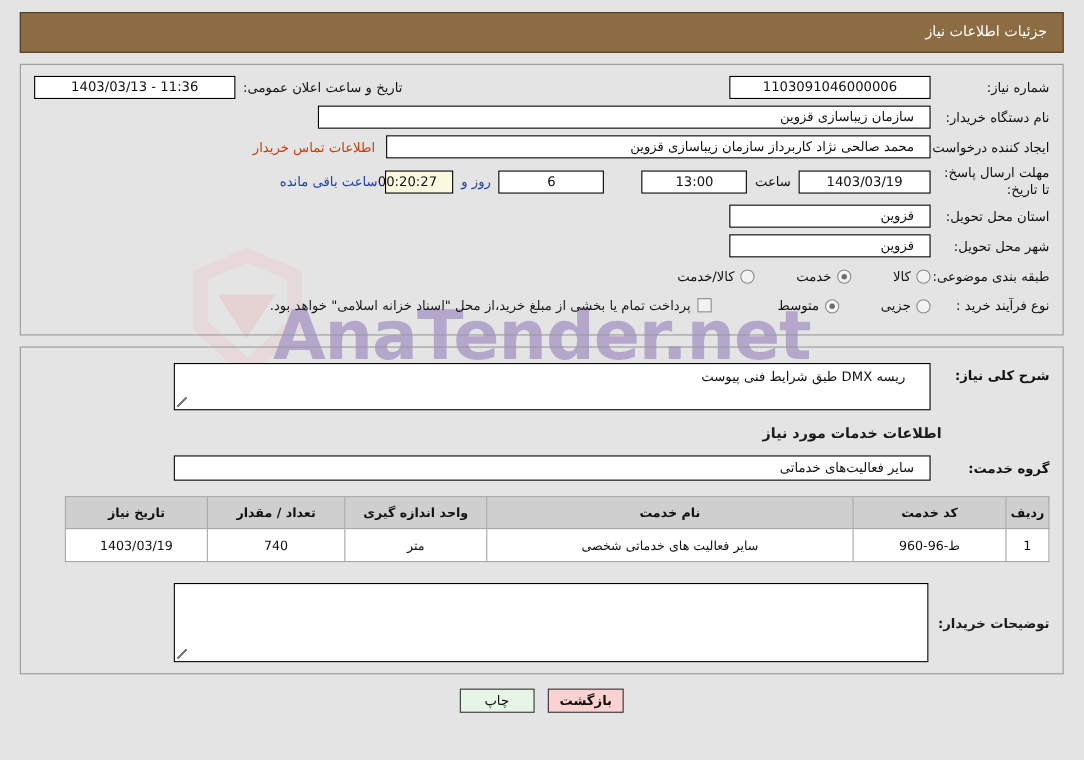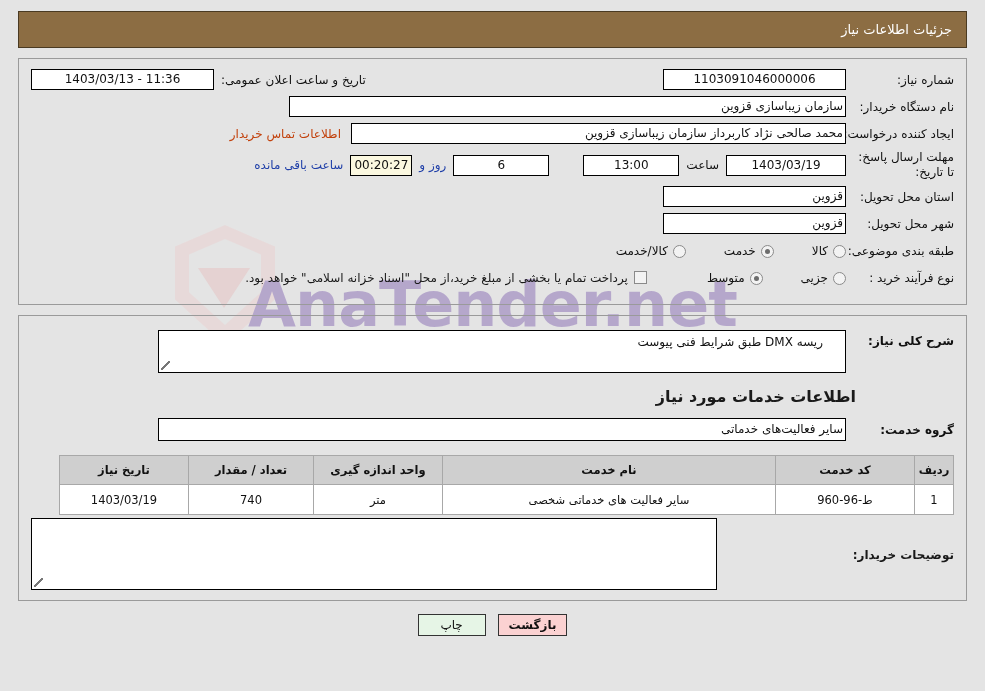--- a/index.html
+++ b/index.html
@@ -119,21 +119,21 @@
     white-space: normal;
     line-height: 15px;
   }
 
   .fld {
     background: #ffffff;
     border: 1px solid #000000;
     height: 21px;
     line-height: 19px;
     font-size: 12px;
-    padding: 0 2px;
+    padding: 0 14px;
     box-sizing: border-box;
     text-align: center;
     color: #111;
     font-family: "DejaVu Sans", "Liberation Sans", sans-serif;
   }
   .fld.right { text-align: right; }
   .fld.cream { background: #fbf8e0; }
 
   .w180 { width: 183px; }
   .w120 { width: 120px; }
@@ -214,21 +214,21 @@
   .ta::after {
     content: "";
     position: absolute;
     left: 2px; bottom: 2px;
     width: 9px; height: 9px;
     background:
       linear-gradient(135deg, transparent 42%, #777 42%, #777 56%, transparent 56%);
   }
 
   .section-title {
-    font-size: 16px;
+    font-size: 13px;
     font-weight: bold;
     margin: 14px 0 12px 0;
     text-align: right;
     padding-right: 98px;
   }
 
   .strong-lbl { font-weight: bold; font-size: 12px; }
 
   
   table.items {
@@ -259,22 +259,21 @@
   .col-code  { width: 136px; }
   .col-name  { width: 330px; }
   .col-unit  { width: 126px; }
   .col-qty   { width: 122px; }
   .col-date  { width: 126px; }
 
   
   .notes-row {
     display: flex;
     align-items: flex-start;
-    margin-top: 3px;
-    justify-content: space-between;
+    margin-top: 19px;
   }
   .notes-lbl {
     width: 110px;
     flex: 0 0 110px;
     font-weight: bold;
     font-size: 12px;
     text-align: right;
     padding-top: 30px;
     padding-left: 8px;
     box-sizing: border-box;

